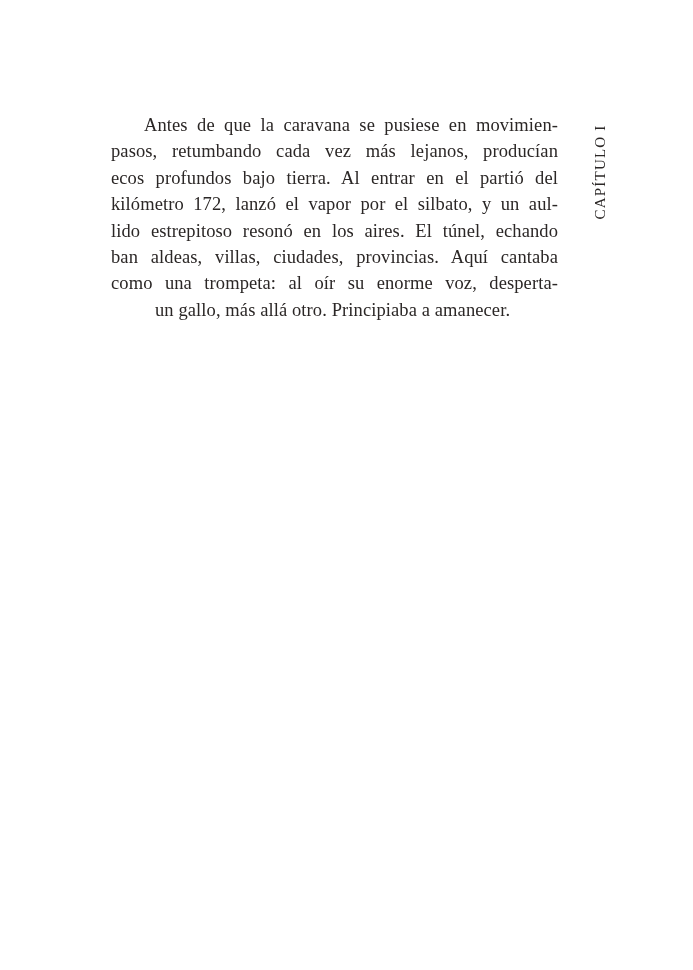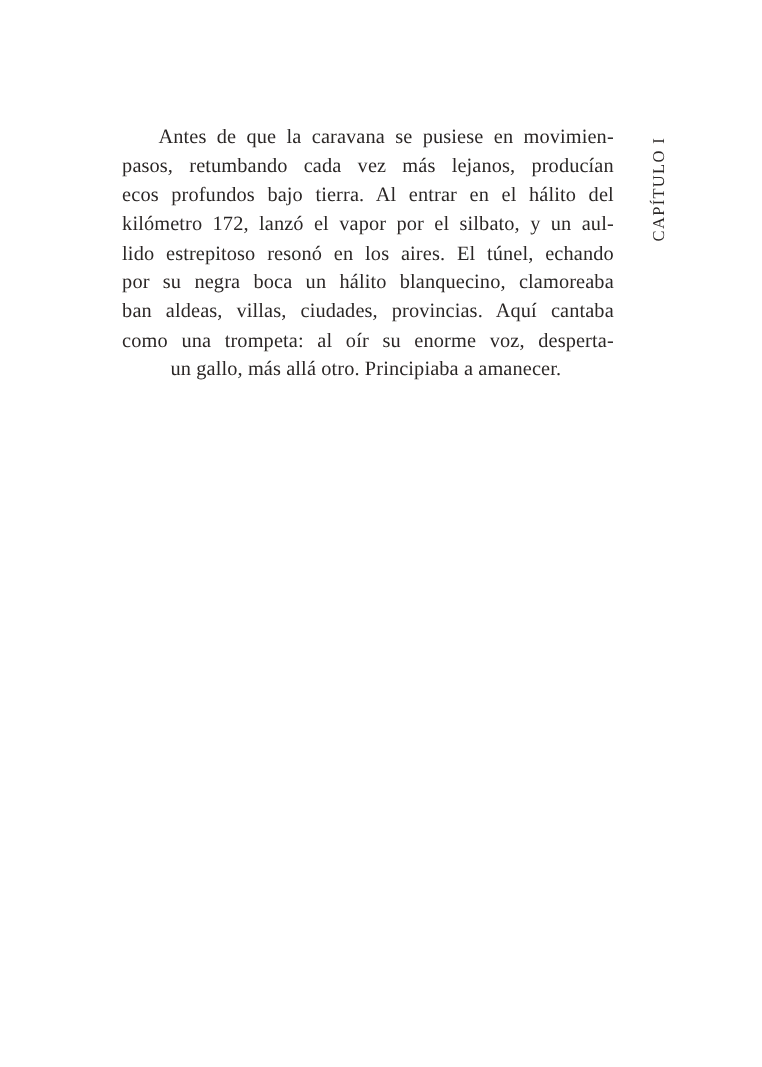--- a/index.html
+++ b/index.html
@@ -57,22 +57,21 @@
 </head>
 <body>
 
 <div class="page">
 
   <div class="chapter-label">CAPÍTULO I</div>
 
   <div class="text-block">
     <div class="line first">Antes de que la caravana se pusiese en movimien-</div>
     <div class="line">pasos, retumbando cada vez más lejanos, producían</div>
-    <div class="line">ecos profundos bajo tierra. Al entrar en el hálito del</div>
+    <div class="line">ecos profundos bajo tierra. Al entrar en el partió del</div>
     <div class="line">kilómetro 172, lanzó el vapor por el silbato, y un aul-</div>
     <div class="line">lido estrepitoso resonó en los aires. El túnel, echando</div>
-    <div class="line">por su negra boca un hálito blanquecino, clamoreaba</div>
     <div class="line">ban aldeas, villas, ciudades, provincias. Aquí cantaba</div>
     <div class="line">como una trompeta: al oír su enorme voz, desperta-</div>
     <div class="line last">un gallo, más allá otro. Principiaba a amanecer.</div>
   </div>
 
 </div>
 
 </body></html>

